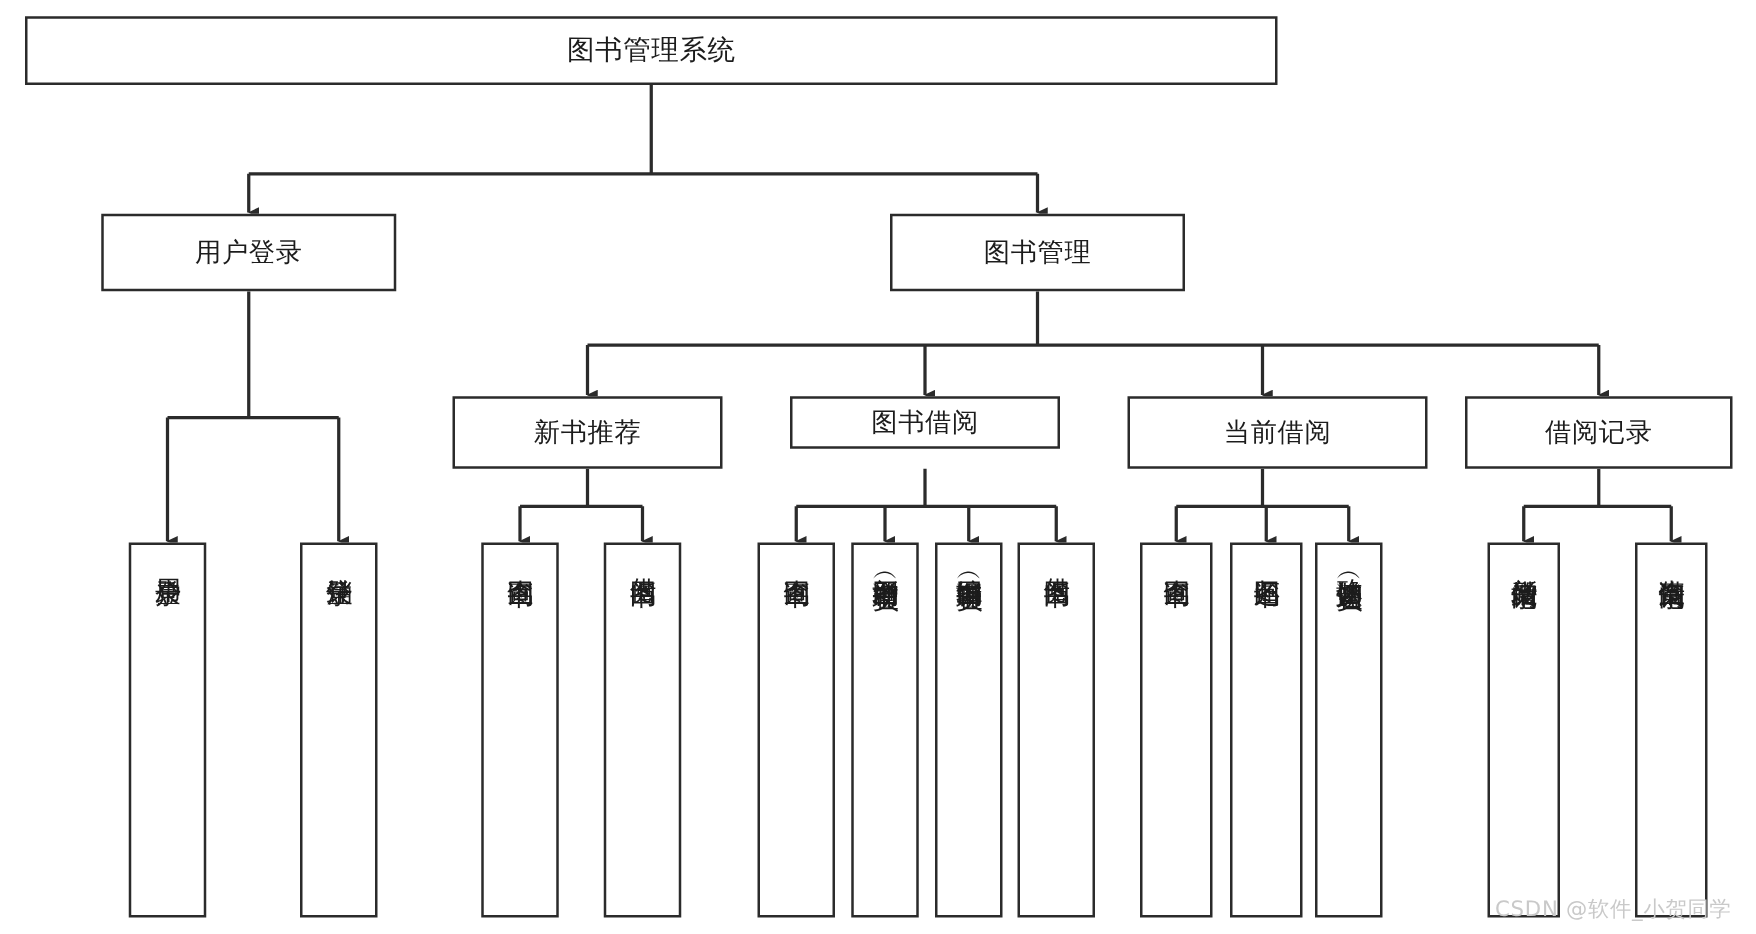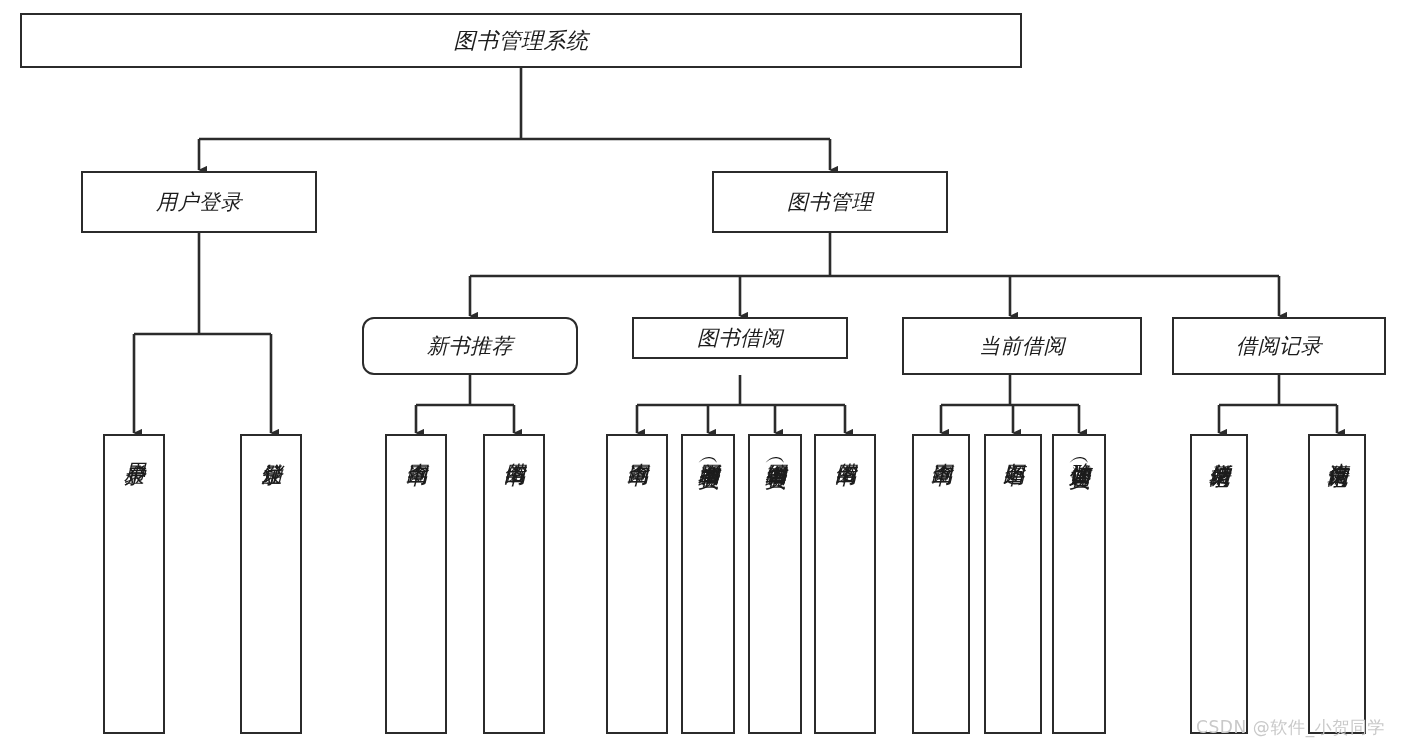--- a/index.html
+++ b/index.html
@@ -36,21 +36,20 @@
     justify-content: center;
     z-index: 2;
   }
   .node .lbl {
     color: #1c1c1c;
     font-size: 21px;
     line-height: 1.18;
     letter-spacing: 0.5px;
     white-space: nowrap;
     text-align: left;
-    font-style: italic;
   }
   .node.root .lbl { font-size: 22px; }
   .node.vert {
     align-items: flex-start;
     padding-top: 10px;
   }
   .node.vert .lbl {
     writing-mode: vertical-rl;
     text-orientation: upright;
     font-size: 21px;
@@ -118,21 +117,21 @@
   <div id="node-layer">
       <div class="node root" style="left: 20px; top: 13px; width: 1002px; height: 55px;">
         <span class="lbl">图书管理系统</span>
       </div>
       <div class="node" style="left: 81px; top: 171px; width: 236px; height: 62px;">
         <span class="lbl">用户登录</span>
       </div>
       <div class="node" style="left: 712px; top: 171px; width: 236px; height: 62px;">
         <span class="lbl">图书管理</span>
       </div>
-      <div class="node" style="left: 362px; top: 317px; width: 216px; height: 58px; border-radius: 12px;">
+      <div class="node" style="left: 362px; top: 317px; width: 216px; height: 58px;">
         <span class="lbl">新书推荐</span>
       </div>
       <div class="node" style="left: 632px; top: 317px; width: 216px; height: 42px;">
         <span class="lbl">图书借阅</span>
       </div>
       <div class="node" style="left: 902px; top: 317px; width: 240px; height: 58px;">
         <span class="lbl">当前借阅</span>
       </div>
       <div class="node" style="left: 1172px; top: 317px; width: 214px; height: 58px;">
         <span class="lbl">借阅记录</span>

